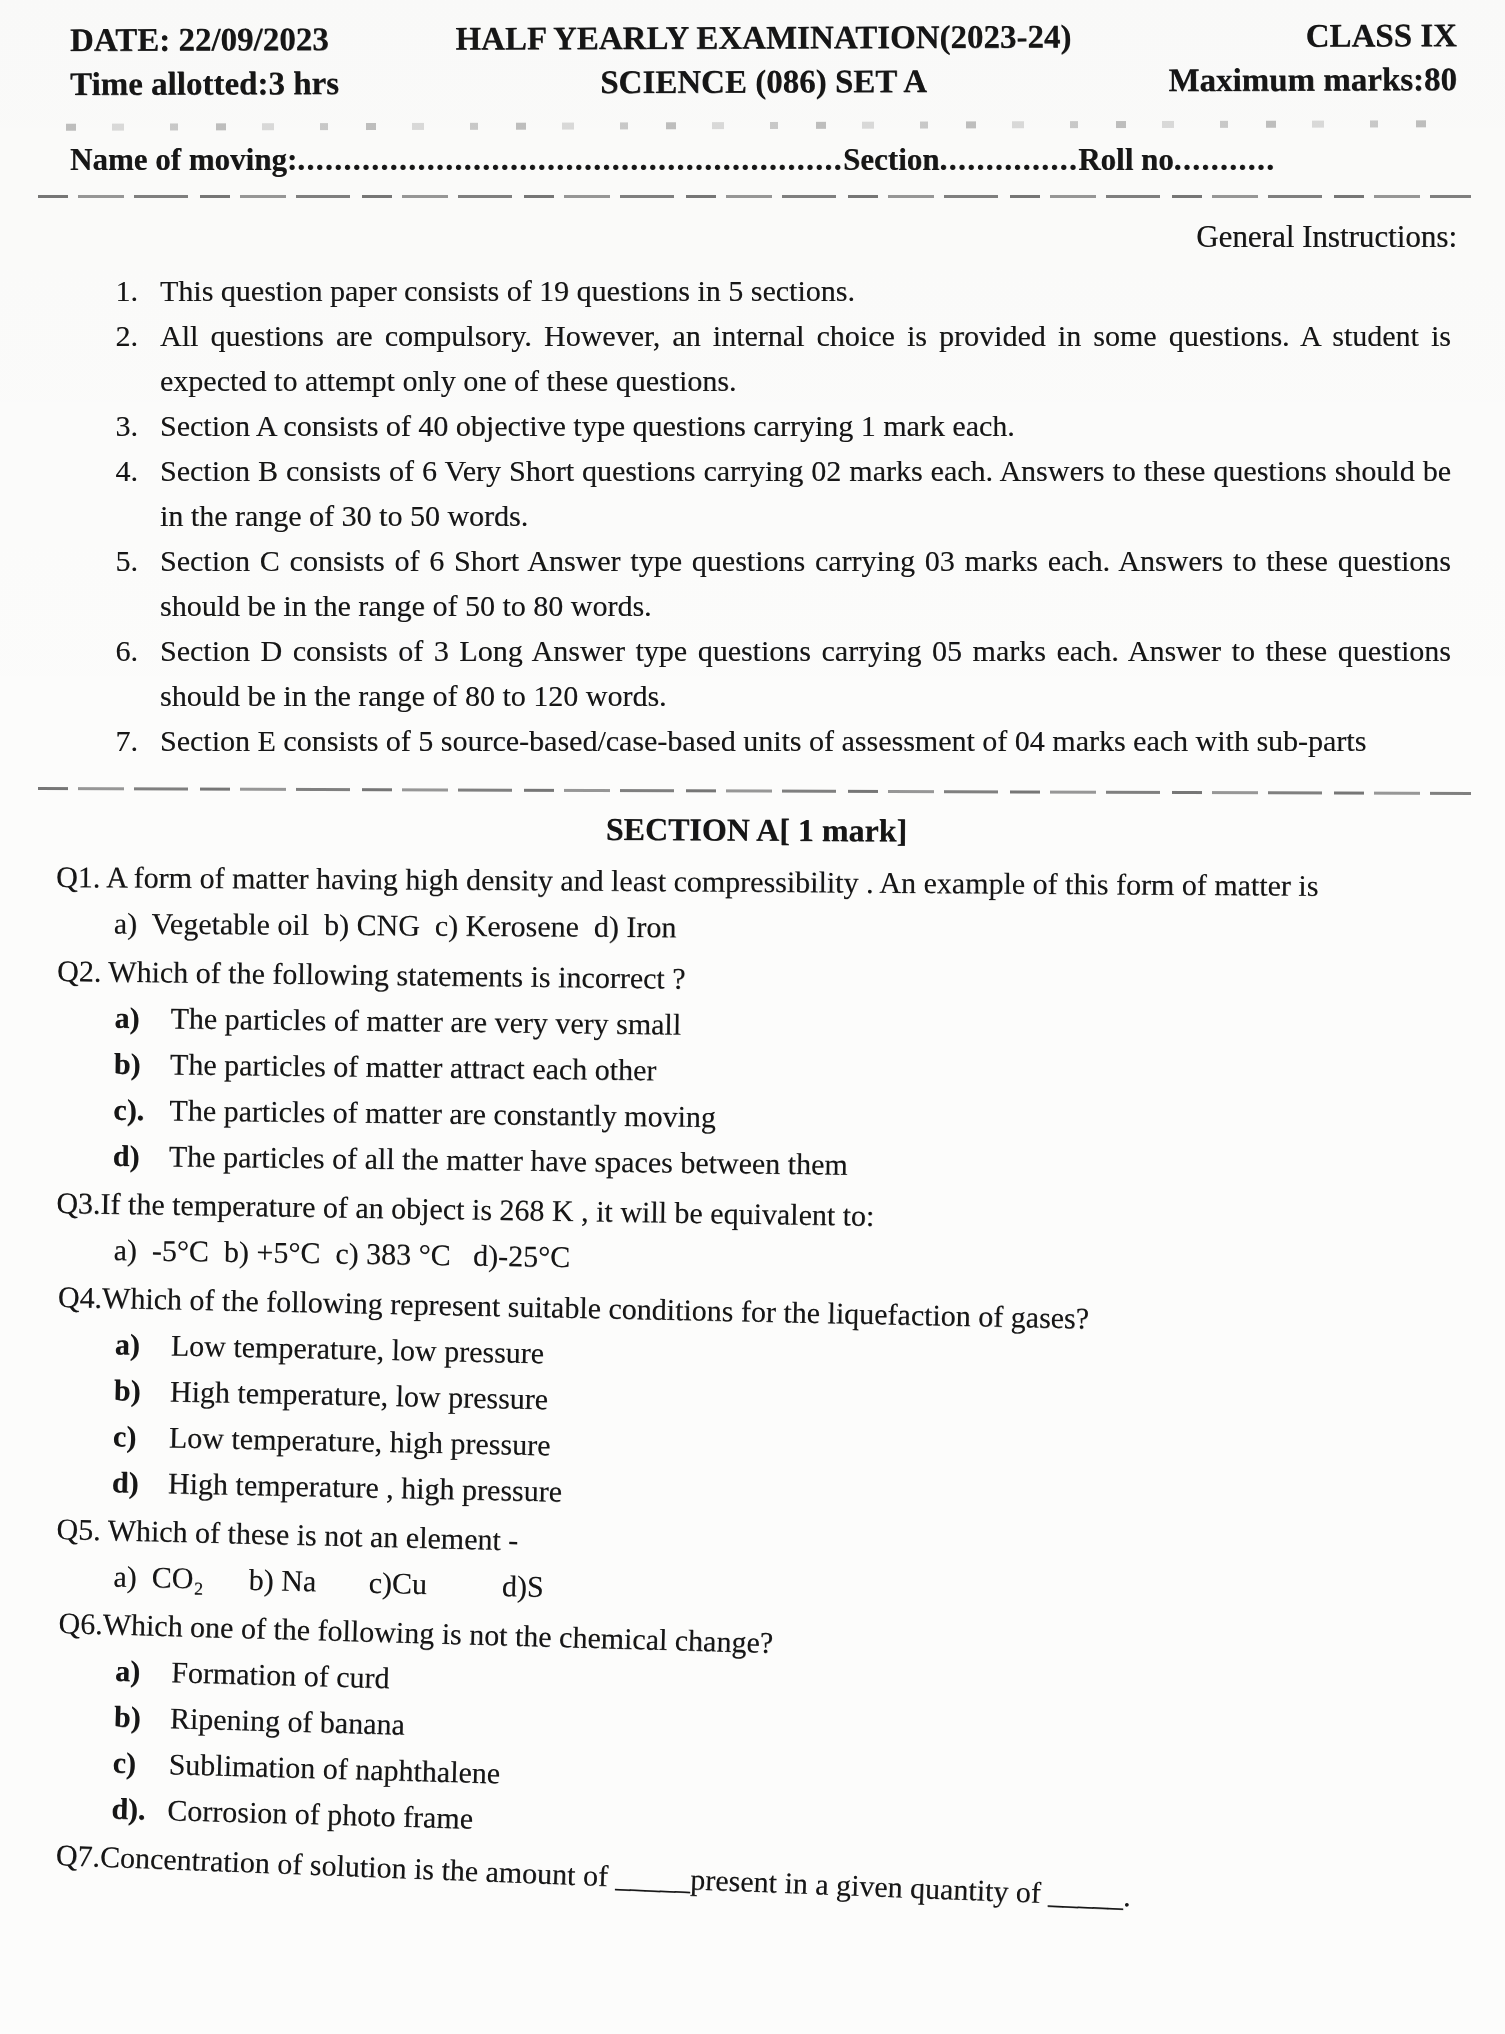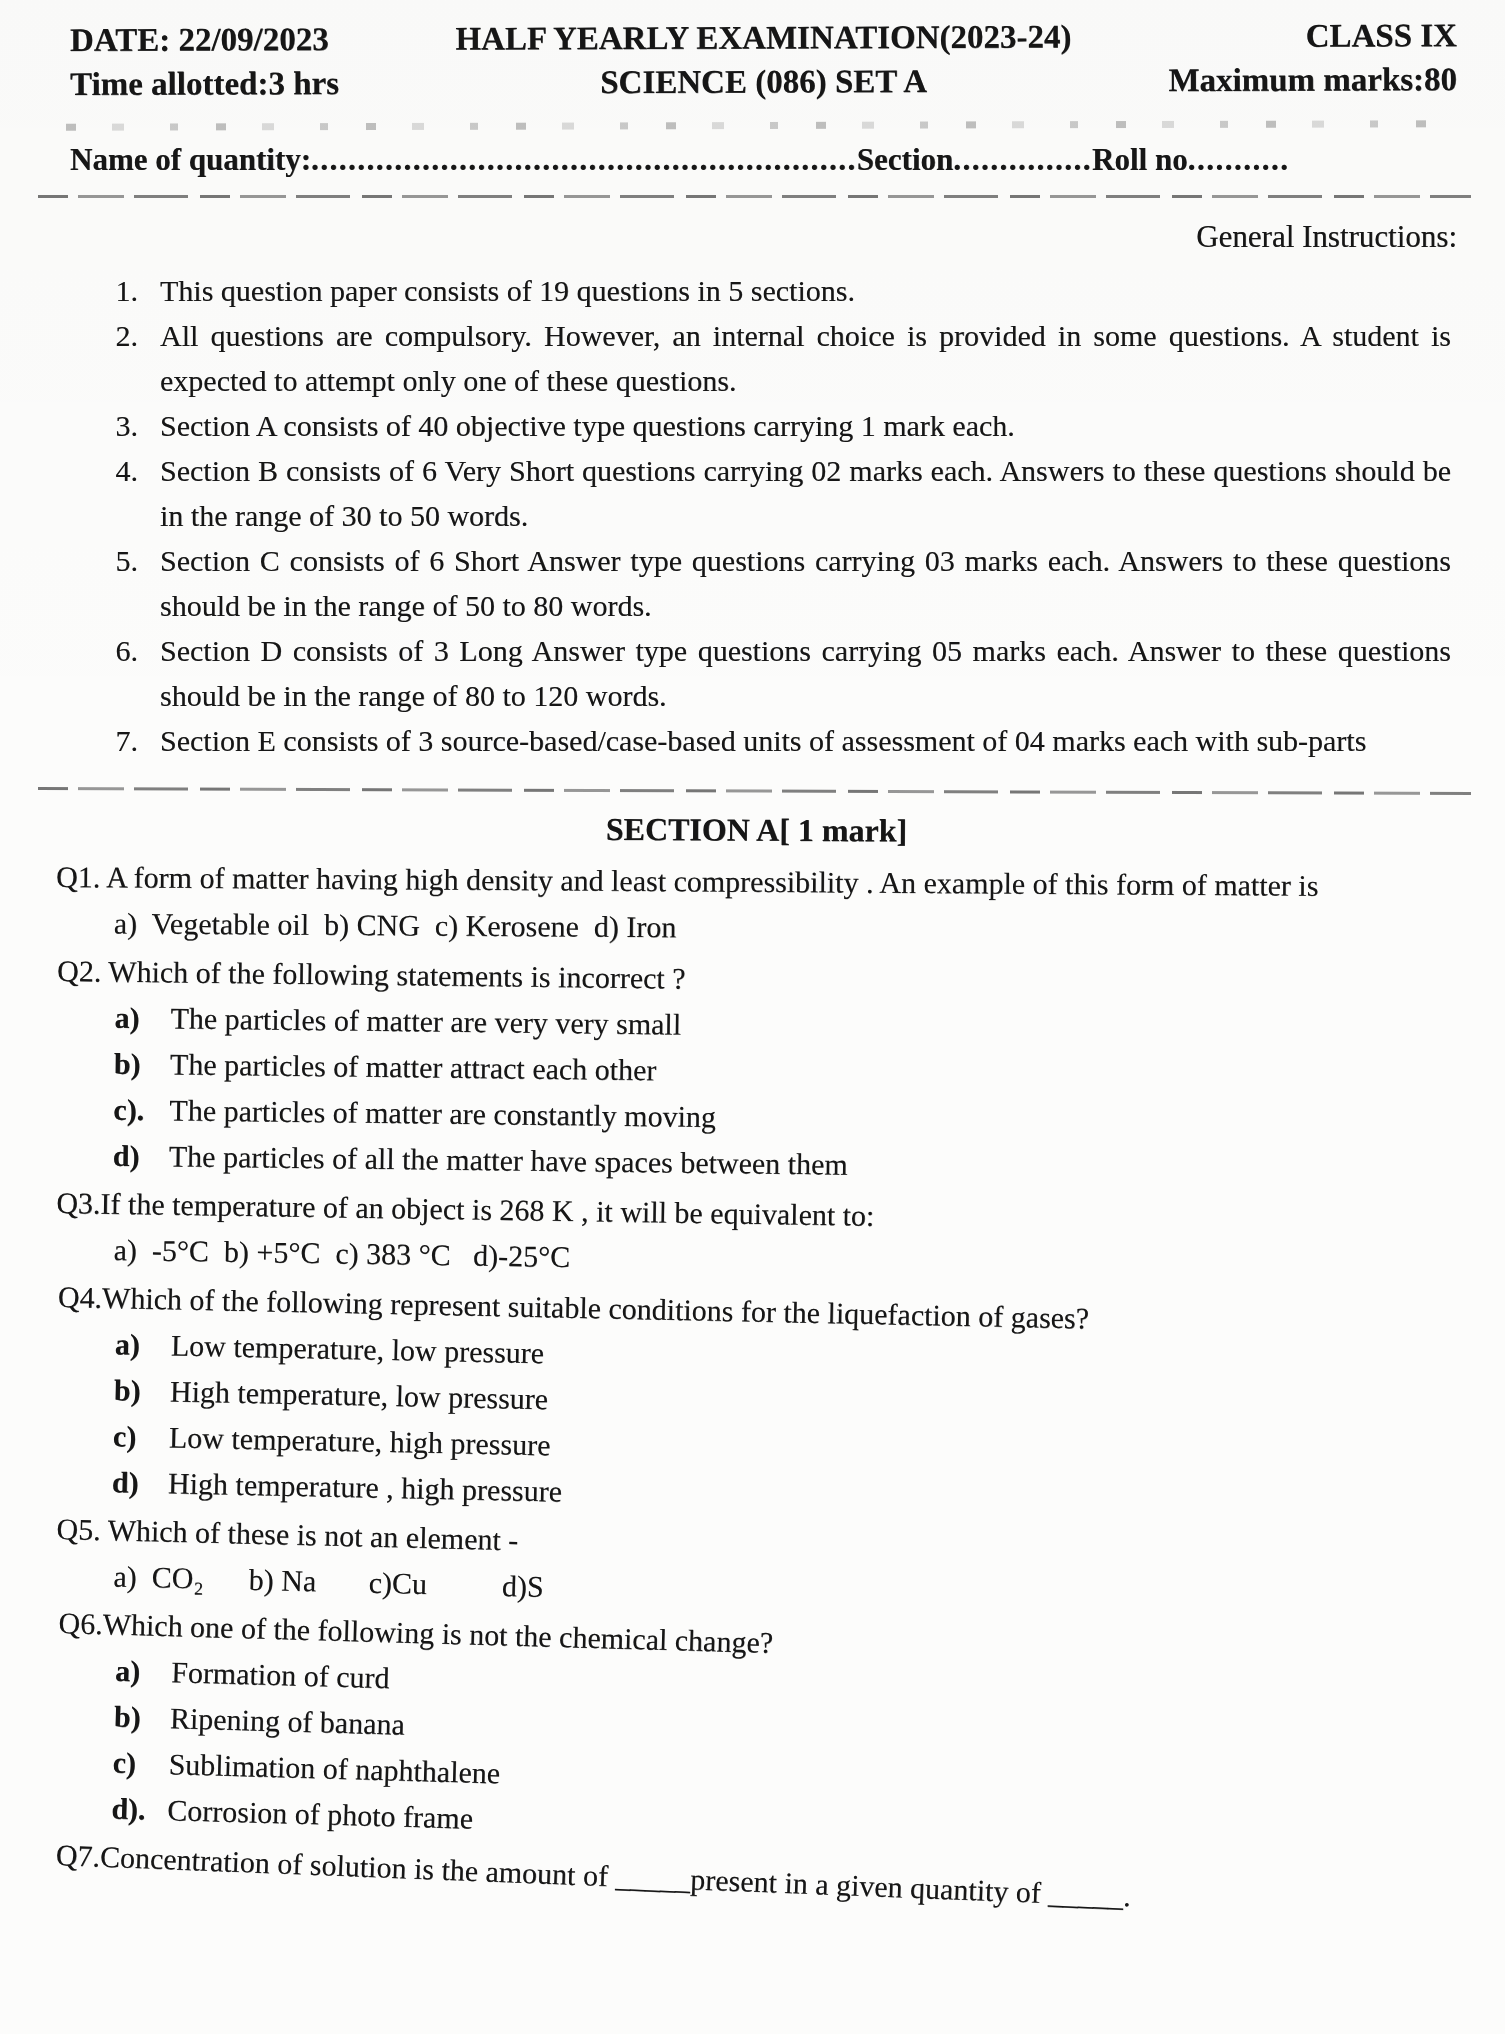--- a/index.html
+++ b/index.html
@@ -129,21 +129,21 @@
     </div>
     <div class="header-row">
       <div class="h-left">Time allotted:3 hrs</div>
       <div class="h-center">SCIENCE (086) SET A</div>
       <div class="h-right">Maximum marks:80</div>
     </div>
   </div>
 
   <div class="noise"></div>
 
-  <div class="student-line"><span>Name of quantity:</span><span class="dots">...........................................................</span><span>Section</span><span class="dots">...............</span><span>Roll no</span><span class="dots">...........</span></div>
+  <div class="student-line"><span>Name of moving:</span><span class="dots">...........................................................</span><span>Section</span><span class="dots">...............</span><span>Roll no</span><span class="dots">...........</span></div>
 
   <div class="sep"></div>
 
   <div class="instructions">
     <div class="ins-head">General Instructions:</div>
 
     <div class="ins-row">
       <div class="ins-num">1.</div>
       <div class="ins-text">This question paper consists of 19 questions in 5 sections.</div>
     </div>
@@ -162,21 +162,21 @@
     <div class="ins-row">
       <div class="ins-num">5.</div>
       <div class="ins-text">Section C consists of 6 Short Answer type questions carrying 03 marks each. Answers to these questions should be in the range of 50 to 80 words.</div>
     </div>
     <div class="ins-row">
       <div class="ins-num">6.</div>
       <div class="ins-text">Section D consists of 3 Long Answer type questions carrying 05 marks each. Answer to these questions should be in the range of 80 to 120 words.</div>
     </div>
     <div class="ins-row">
       <div class="ins-num">7.</div>
-      <div class="ins-text">Section E consists of 3 source-based/case-based units of assessment of 04 marks each with sub-parts</div>
+      <div class="ins-text">Section E consists of 5 source-based/case-based units of assessment of 04 marks each with sub-parts</div>
     </div>
   </div>
 
   <div class="sep sep2 r02"></div>
 
   <div class="section-head r03">SECTION A[ 1 mark]</div>
 
   <div class="q r04">
     <div class="q-text">Q1. A form of matter having high density and least compressibility . An example of this form of matter is</div>
     <div class="opt-inline">a)  Vegetable oil  b) CNG  c) Kerosene  d) Iron</div>

